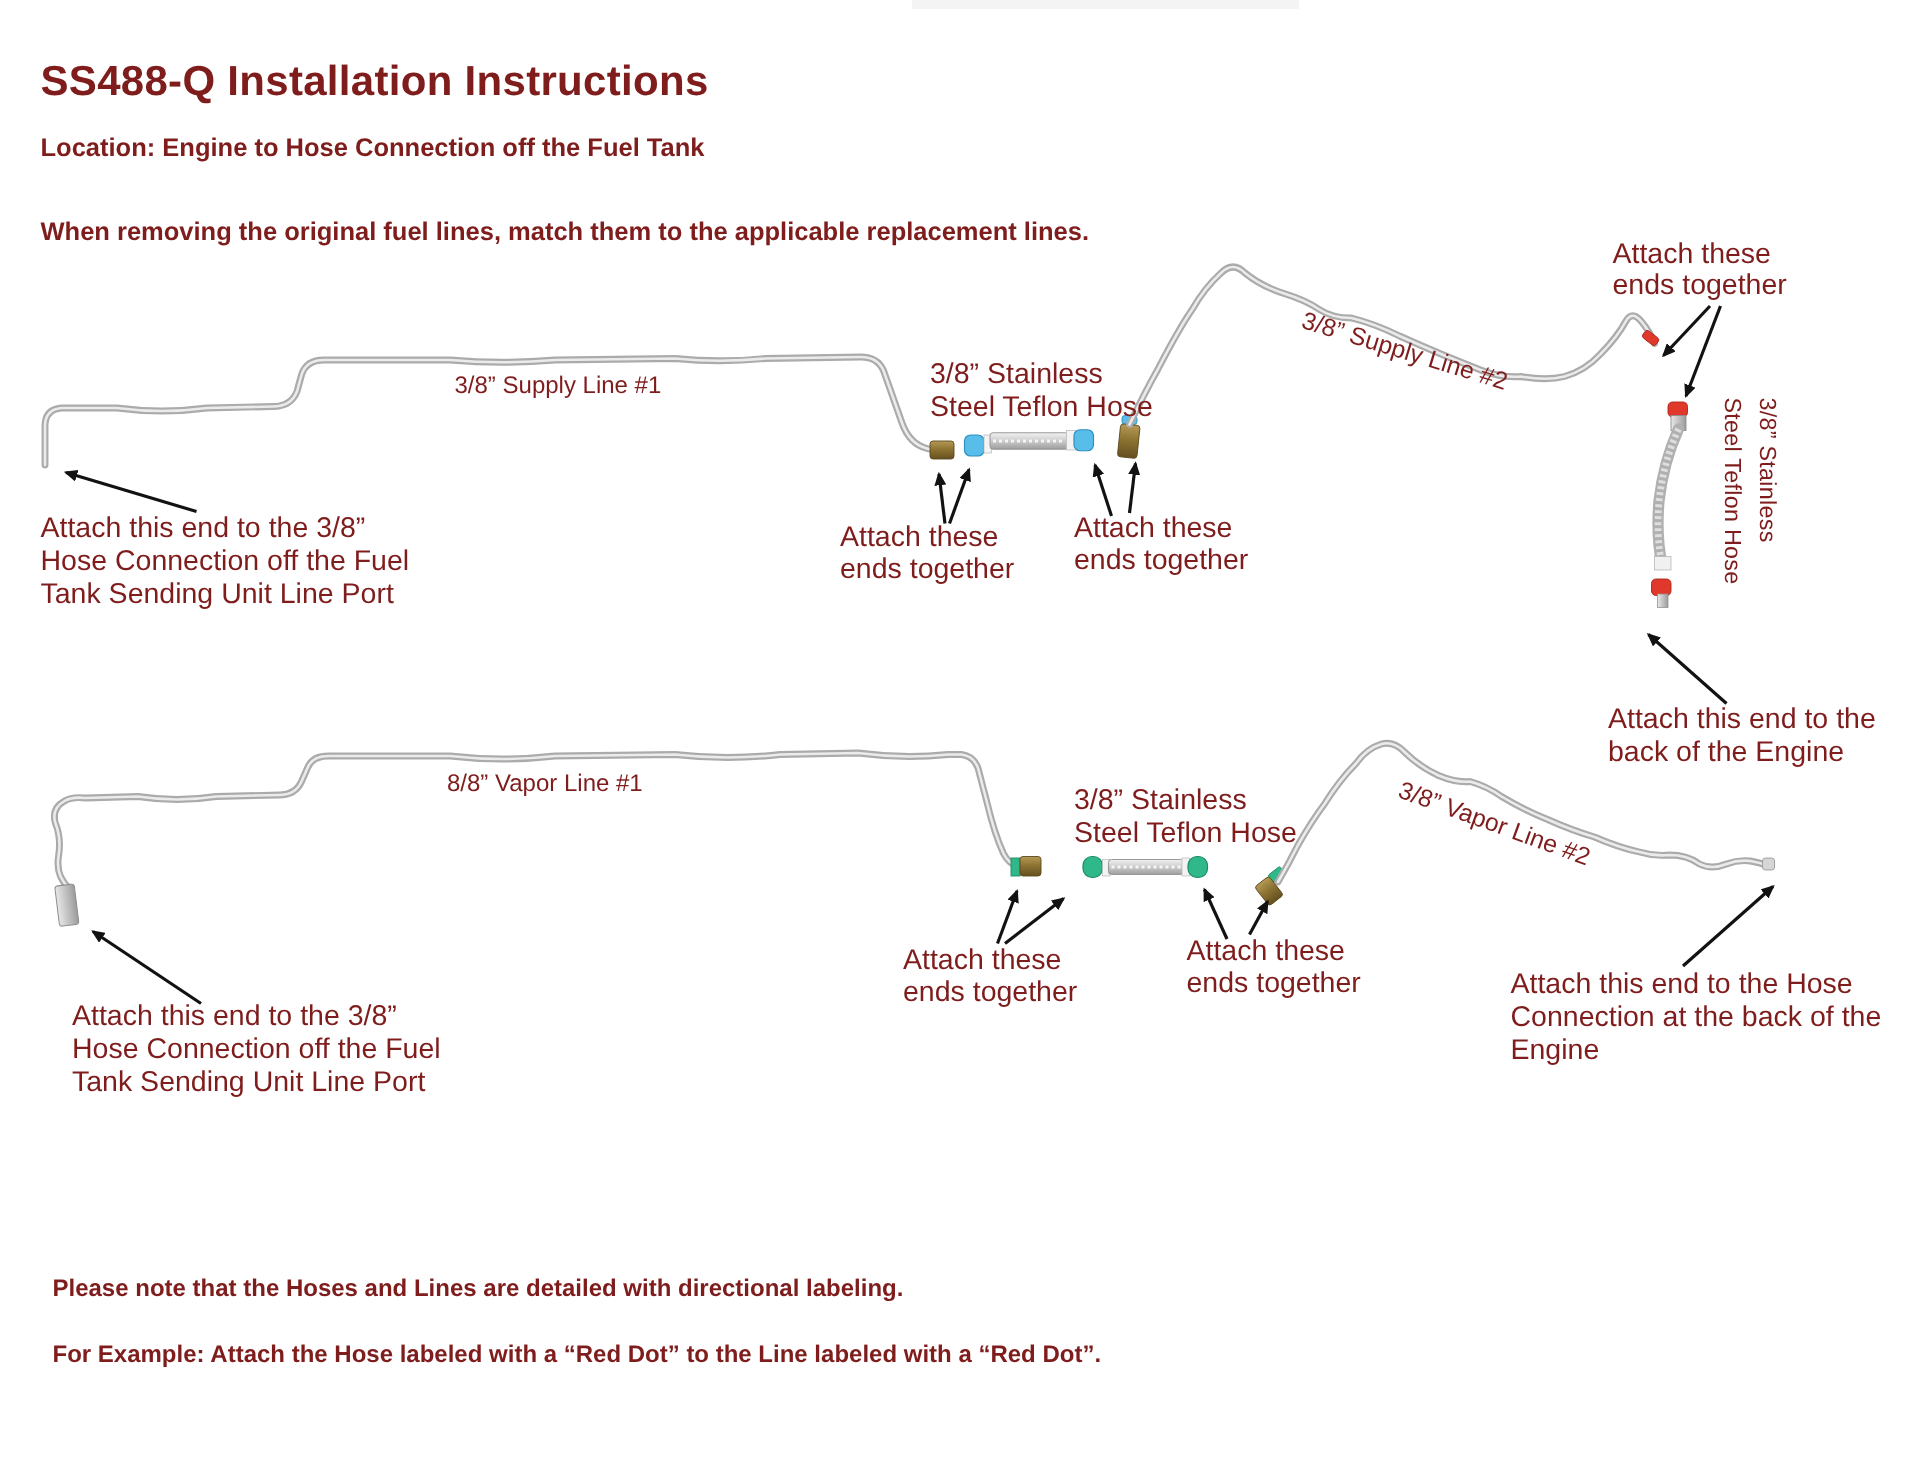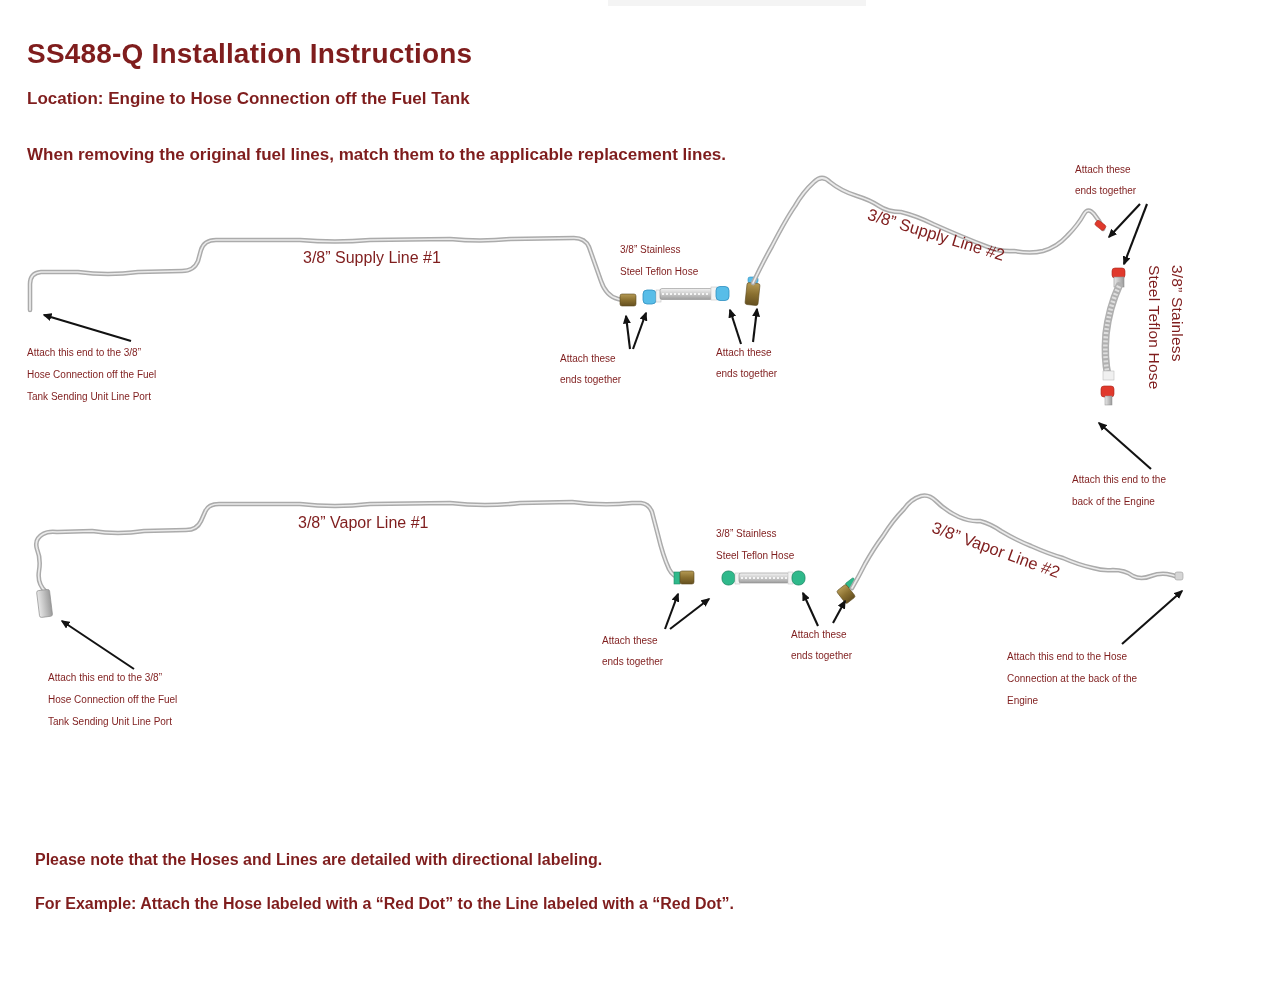--- a/index.html
+++ b/index.html
@@ -3,21 +3,21 @@
 <meta charset="utf-8">
 <style>
   html,body{margin:0;padding:0;background:#ffffff;}
   .page{
     position:relative;width:1280px;height:989px;background:#ffffff;overflow:hidden;
     font-family:"Liberation Sans", sans-serif;color:#7f1d1d;
   }
   .abs{position:absolute;}
   .title{font-size:28px;font-weight:bold;letter-spacing:.2px;}
   .subhead{font-size:17px;font-weight:bold;}
-  .lbl{font-size:10px;line-height:21px;white-space:pre-line;}
+  .lbl{font-size:19px;line-height:21px;white-space:pre-line;}
   .lbl.lh22{line-height:22px;}
   .rot{transform-origin:0 0;font-size:16.5px;white-space:nowrap;}
   .vert{
     writing-mode:vertical-rl;white-space:pre-line;font-size:15.5px;line-height:23px;
     height:150px;letter-spacing:.2px;
   }
   .note{font-size:16px;font-weight:bold;line-height:22px;white-space:pre-line;}
   .topbar{background:#f4f4f4;}
   svg{position:absolute;left:0;top:0;}
   .tube-base{fill:none;stroke:#ababab;stroke-width:4.6;stroke-linejoin:round;stroke-linecap:round;}
@@ -162,21 +162,21 @@
 ends together</div>
   <div class="abs rot" style="left:871px;top:205px;transform:rotate(17deg);">3/8” Supply Line #2</div>
   <div class="abs vert" style="left:1143px;top:265px;">3/8” Stainless
 Steel Teflon Hose</div>
   <div class="abs lbl lh22" style="left:27px;top:342px;">Attach this end to the 3/8”
 Hose Connection off the Fuel
 Tank Sending Unit Line Port</div>
   <div class="abs lbl lh22" style="left:1072px;top:469px;">Attach this end to the
 back of the Engine</div>
 
-  <div class="abs lbl" style="left:298px;top:512px;font-size:16px;">3/8” Vapor Line #1</div>
+  <div class="abs lbl" style="left:298px;top:512px;font-size:16px;">8/8” Vapor Line #1</div>
   <div class="abs lbl lh22" style="left:716px;top:523px;">3/8” Stainless
 Steel Teflon Hose</div>
   <div class="abs lbl" style="left:602px;top:630px;">Attach these
 ends together</div>
   <div class="abs lbl" style="left:791px;top:624px;">Attach these
 ends together</div>
   <div class="abs rot" style="left:936px;top:518px;transform:rotate(20deg);">3/8” Vapor Line #2</div>
   <div class="abs lbl lh22" style="left:48px;top:667px;">Attach this end to the 3/8”
 Hose Connection off the Fuel
 Tank Sending Unit Line Port</div>

